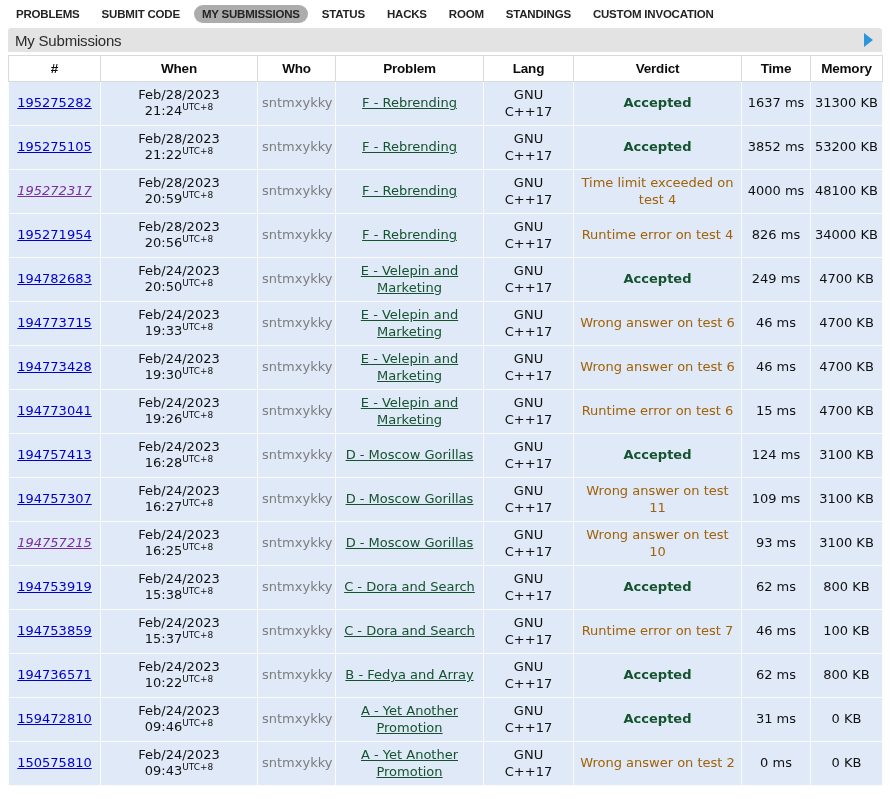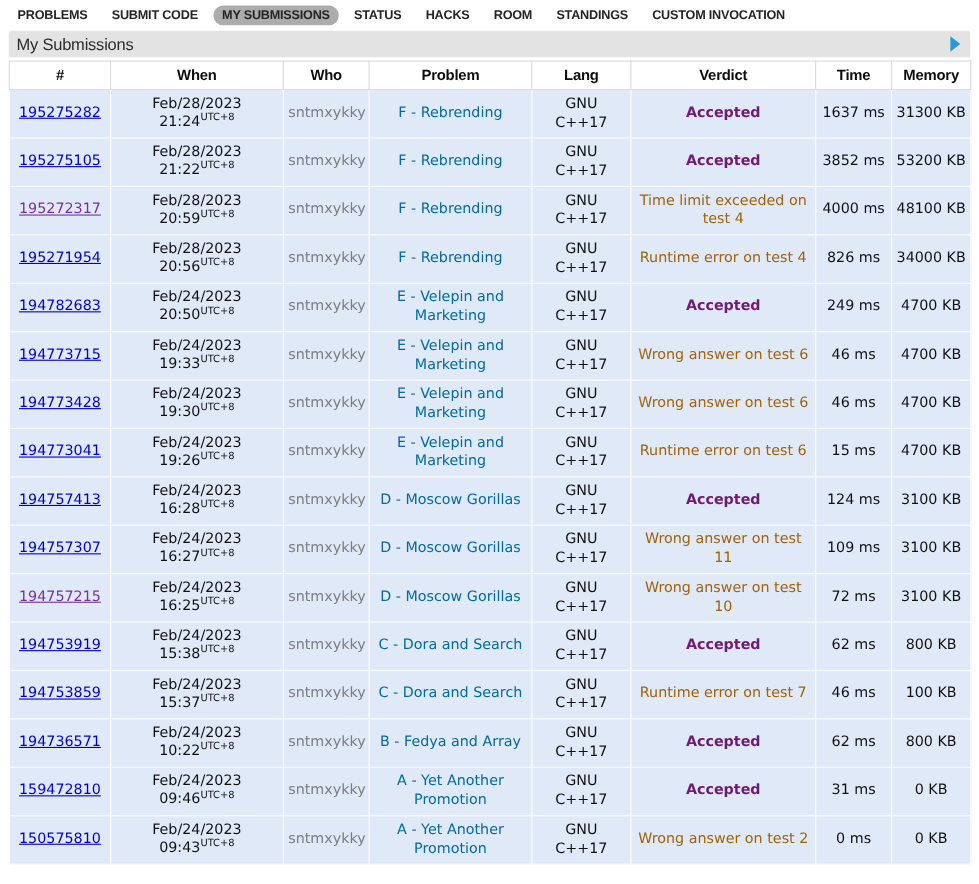--- a/index.html
+++ b/index.html
@@ -59,25 +59,25 @@
     text-align:center; padding:2px;
   }
   td {
     background:#dfe9f8;
     border:1px solid #fbfbfb;
     height:44px; padding:2px 4px;
     text-align:center; vertical-align:middle;
     font-size:13px; line-height:1.28; color:#111111;
   }
   a.id-link { color:#0000cc; text-decoration:underline; cursor:pointer; }
-  a.id-link.visited { color:#7a2f9e; }
-  a.problem-link { color:#0369a1; cursor:pointer; }
+  a.id-link.visited { color:#7a2f9e;font-style:italic; }
+  a.problem-link { color:#14532d; text-decoration:underline; cursor:pointer; }
   .who-text { color:#7d7d7d;text-align:center; }
   .tz-sup { font-size:9px; vertical-align:super; line-height:1; }
-  .verdict-accepted { color:#701a75; font-weight:bold; }
+  .verdict-accepted { color:#14532d; font-weight:bold; }
   .verdict-rejected { color:#a16207; }
   .lang-text, .when-text { white-space:pre-line; }
 </style>
 </head>
 <body>
 
 <div class="topnav">
     <span class="nav-item">PROBLEMS</span>
     <span class="nav-item">SUBMIT CODE</span>
     <span class="nav-item active">MY SUBMISSIONS</span>
@@ -239,21 +239,21 @@
       </tr>
       <tr>
         <td><a class="id-link visited">194757215</a></td>
         <td><span class="when-text">Feb/24/2023
 16:25</span><sup class="tz-sup">UTC+8</sup></td>
         <td><span class="who-text">sntmxykky</span></td>
         <td><a class="problem-link">D - Moscow Gorillas</a></td>
         <td><span class="lang-text">GNU
 C++17</span></td>
         <td><span class="verdict-rejected">Wrong answer on test 10</span></td>
-        <td><span>72 ms</span></td>
+        <td><span>93 ms</span></td>
         <td><span>3100 KB</span></td>
       </tr>
       <tr>
         <td><a class="id-link">194753919</a></td>
         <td><span class="when-text">Feb/24/2023
 15:38</span><sup class="tz-sup">UTC+8</sup></td>
         <td><span class="who-text">sntmxykky</span></td>
         <td><a class="problem-link">C - Dora and Search</a></td>
         <td><span class="lang-text">GNU
 C++17</span></td>

